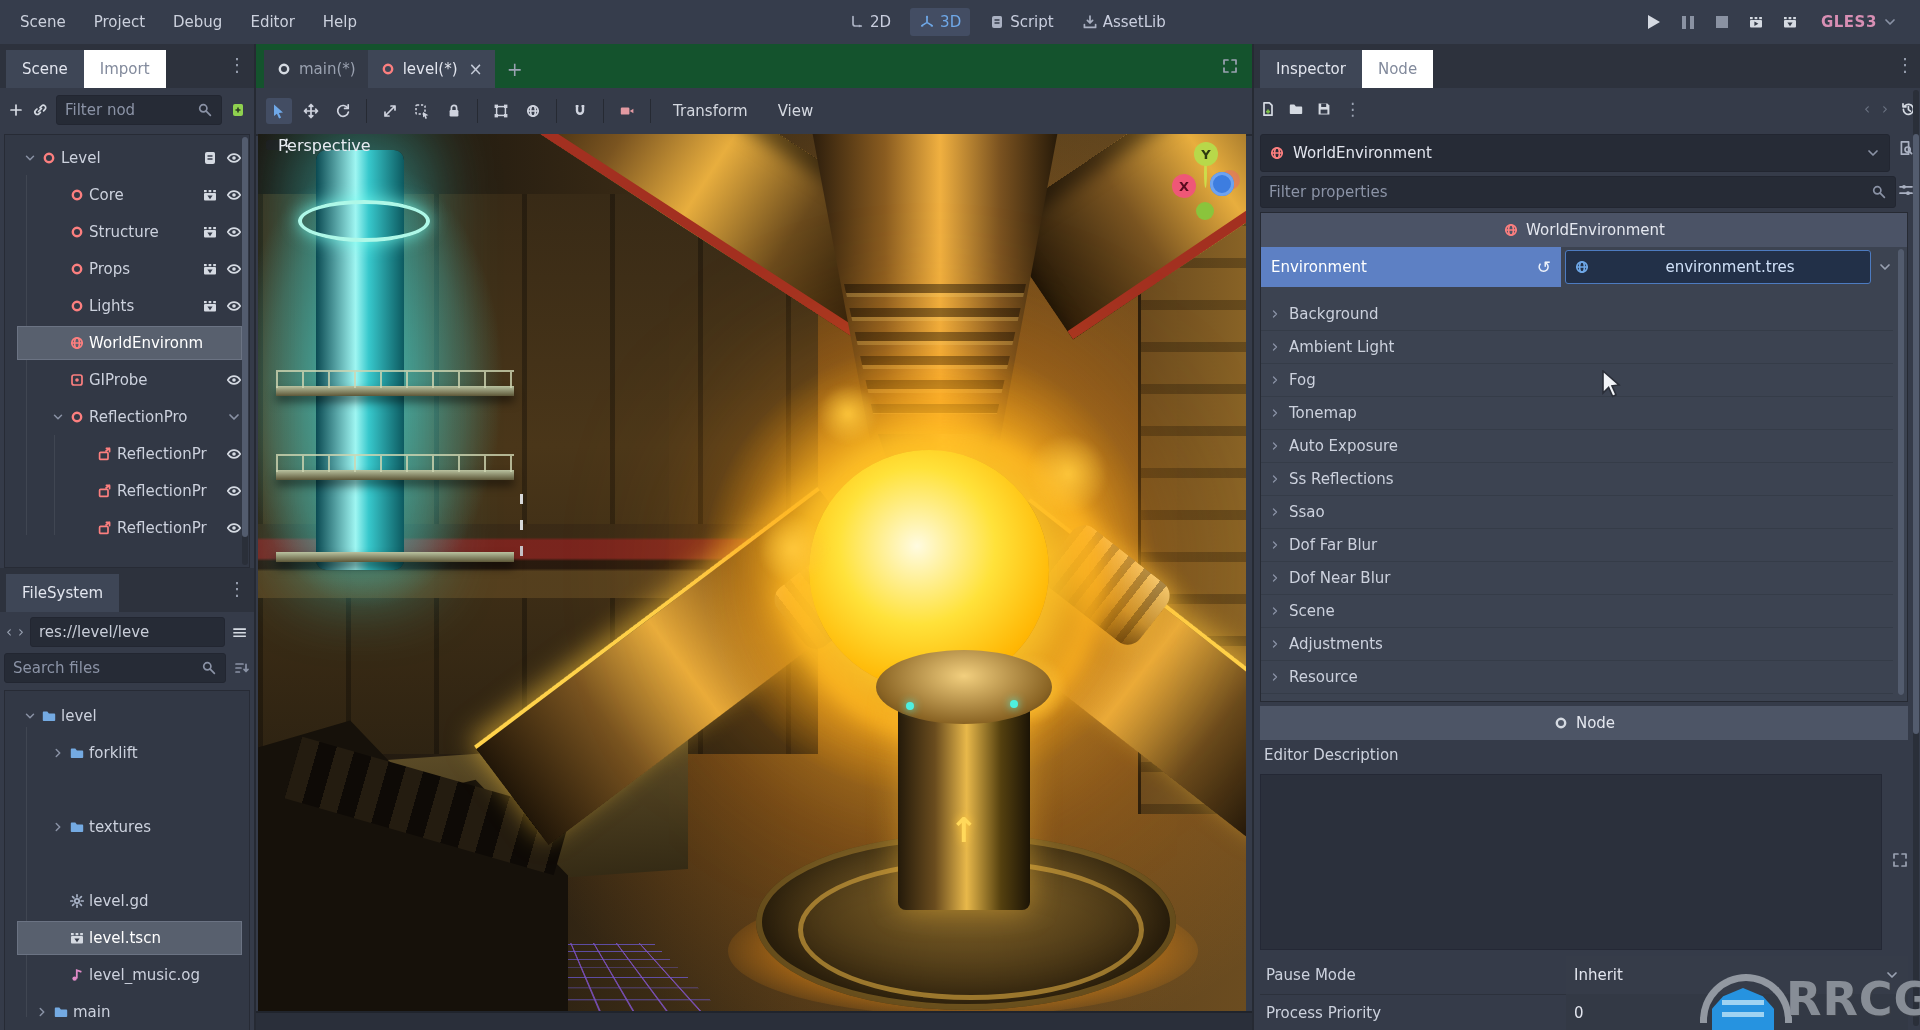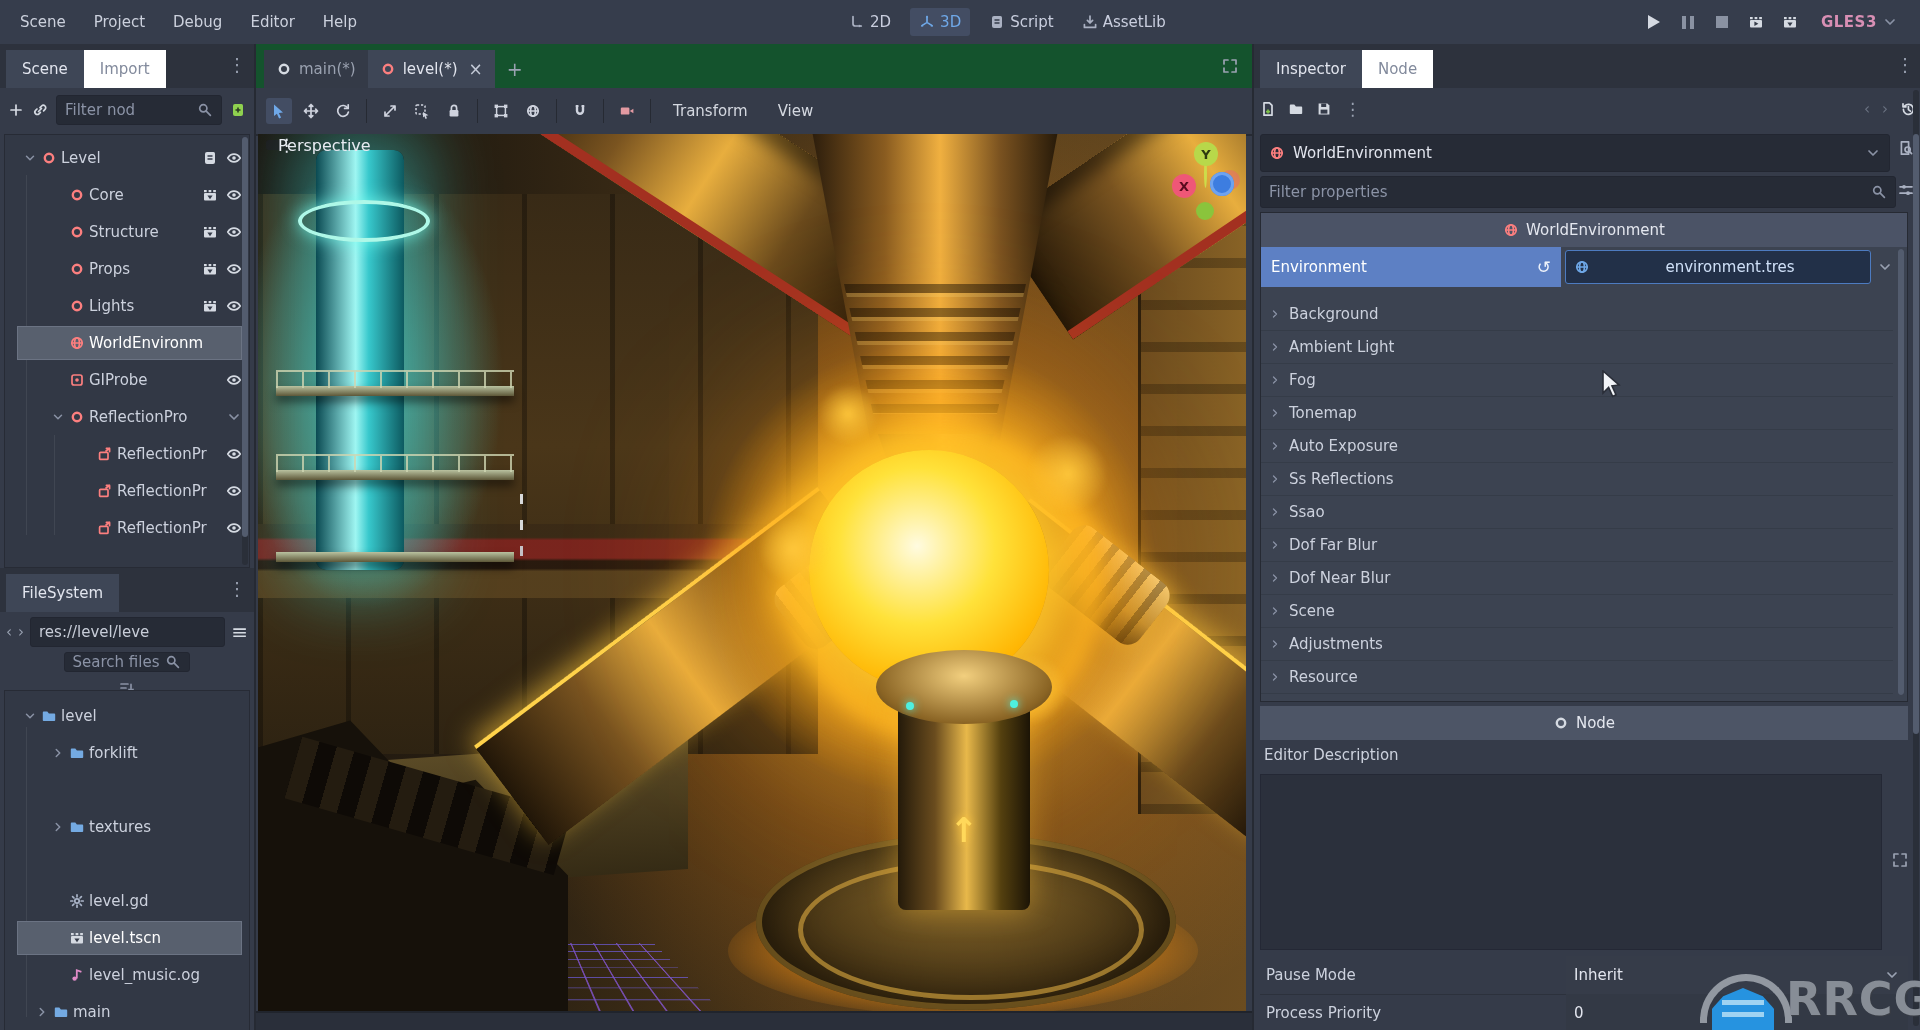--- a/index.html
+++ b/index.html
@@ -37,21 +37,21 @@
   
   #scene-toolbar{position:absolute;left:0;right:0;top:46px;height:40px;display:flex;align-items:center;gap:8px;padding:0 8px;}
   .field{background:#262b36;border:1px solid #222631;border-radius:3px;color:#8b93a6;display:flex;align-items:center;padding:0 8px;height:28px;}
   #scene-filter{flex:1;min-width:0;gap:6px;}
   #scene-filter .ph{flex:1;white-space:nowrap;overflow:hidden;}
   .tree{position:absolute;background:#323845;border:1px solid #272b35;}
   #scene-tree{left:4px;right:4px;top:90px;height:432px;}
   #fs-header{position:absolute;left:0;right:0;top:524px;height:44px;background:#2d323d;display:flex;align-items:flex-end;}
   #fs-nav{position:absolute;left:0;right:0;top:570px;height:36px;display:flex;align-items:center;gap:6px;padding:0 6px;color:#9aa2b2;}
   #fs-path{flex:1;color:#c8cdd8;white-space:nowrap;overflow:hidden;}
-  #fs-search-row{position:absolute;left:4px;right:4px;top:608px;height:32px;display:flex;align-items:center;gap:8px;flex-direction:column;}
+  #fs-search-row{position:absolute;left:4px;right:4px;top:608px;height:32px;display:flex;align-items:center;gap:8px;}
   #fs-search{flex:1;gap:6px;}
   #fs-tree{left:4px;right:4px;top:646px;height:340px;border-bottom:none;}
   .trow{position:absolute;left:12px;right:7px;height:34px;display:flex;align-items:center;gap:4px;color:#ccd1dd;white-space:nowrap;overflow:hidden;}
   .trow .lbl{overflow:hidden;text-overflow:clip;}
   .trow.sel{background:#58606e;box-shadow:inset 0 0 0 1px #6b7383;color:#fff;}
   .trow .btns{margin-left:auto;display:flex;gap:8px;color:#d5dae2;}
   .arr{width:14px;flex:0 0 14px;color:#8a92a5;}
   .sbar{position:absolute;width:6px;background:#2a2f39;border-radius:3px;}
   .sbar .thumb{position:absolute;left:0;width:6px;background:#535c6e;border-radius:3px;}
   

